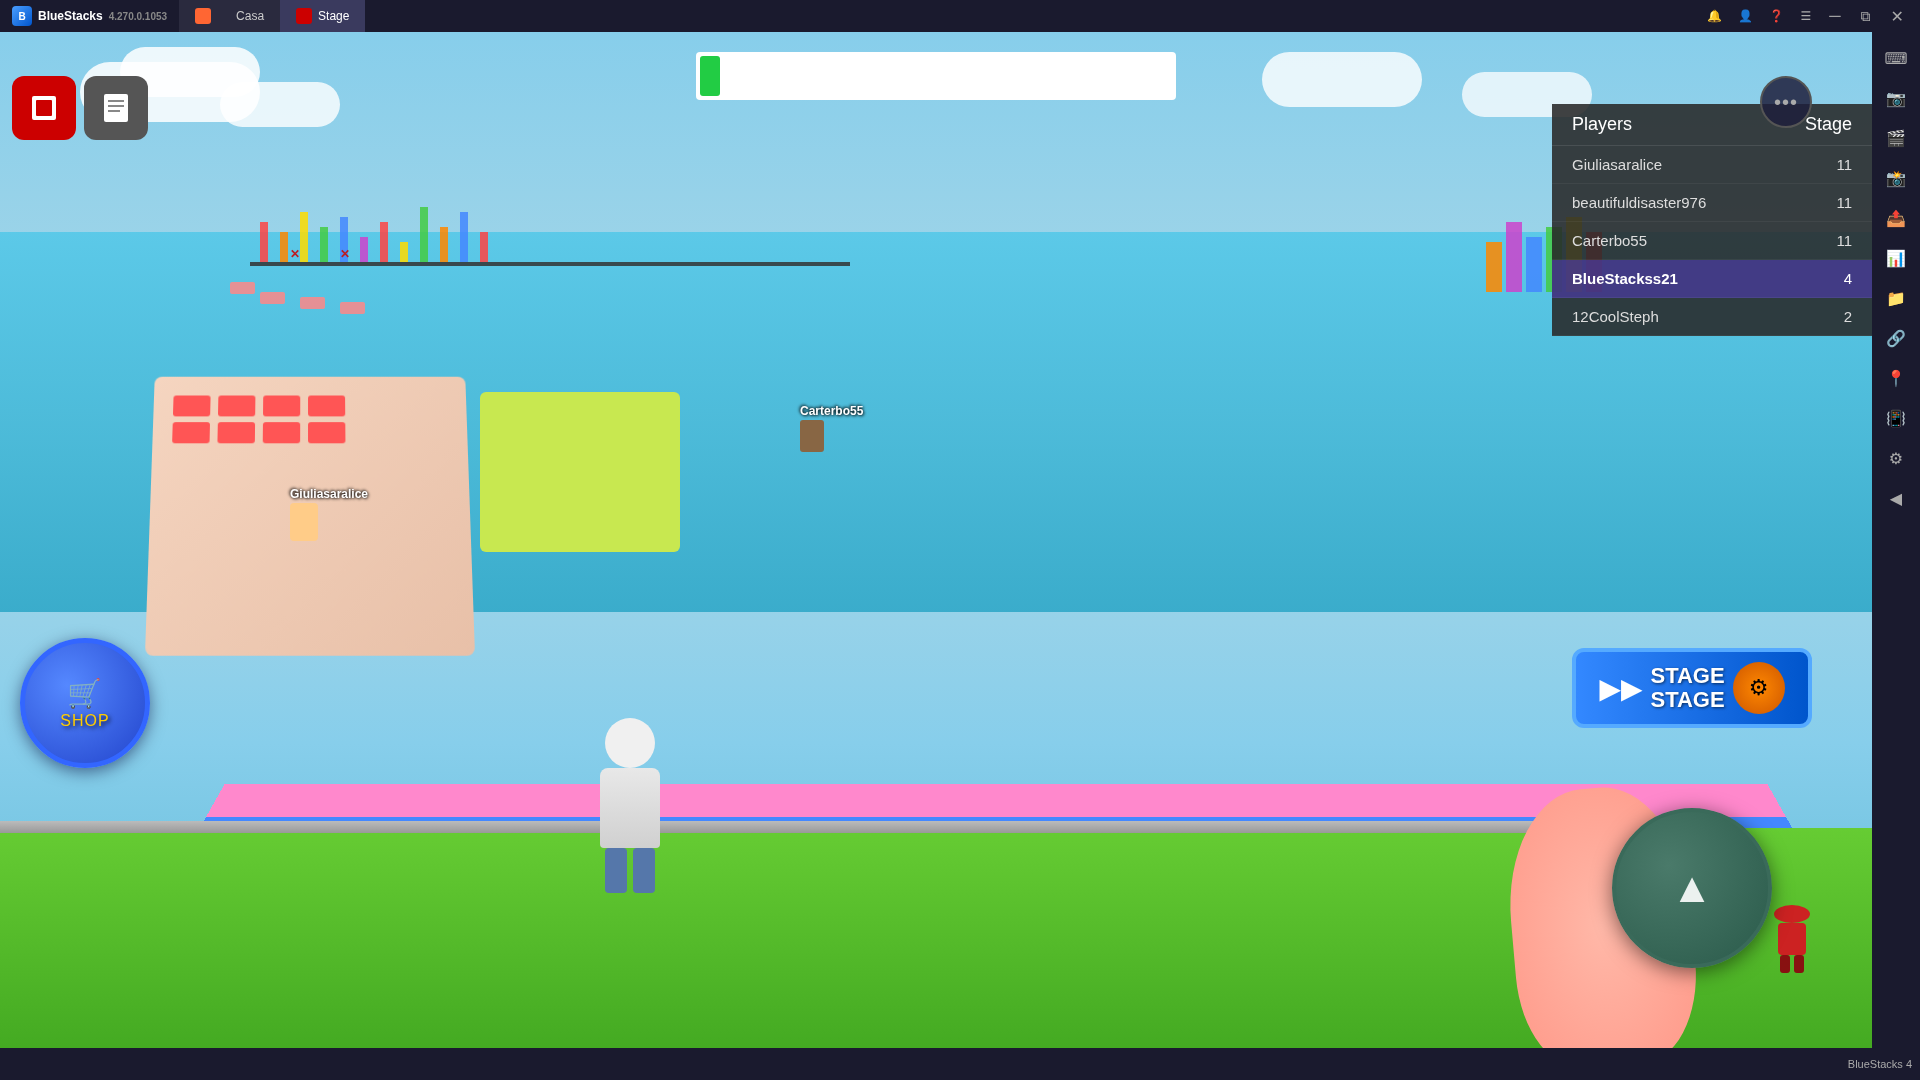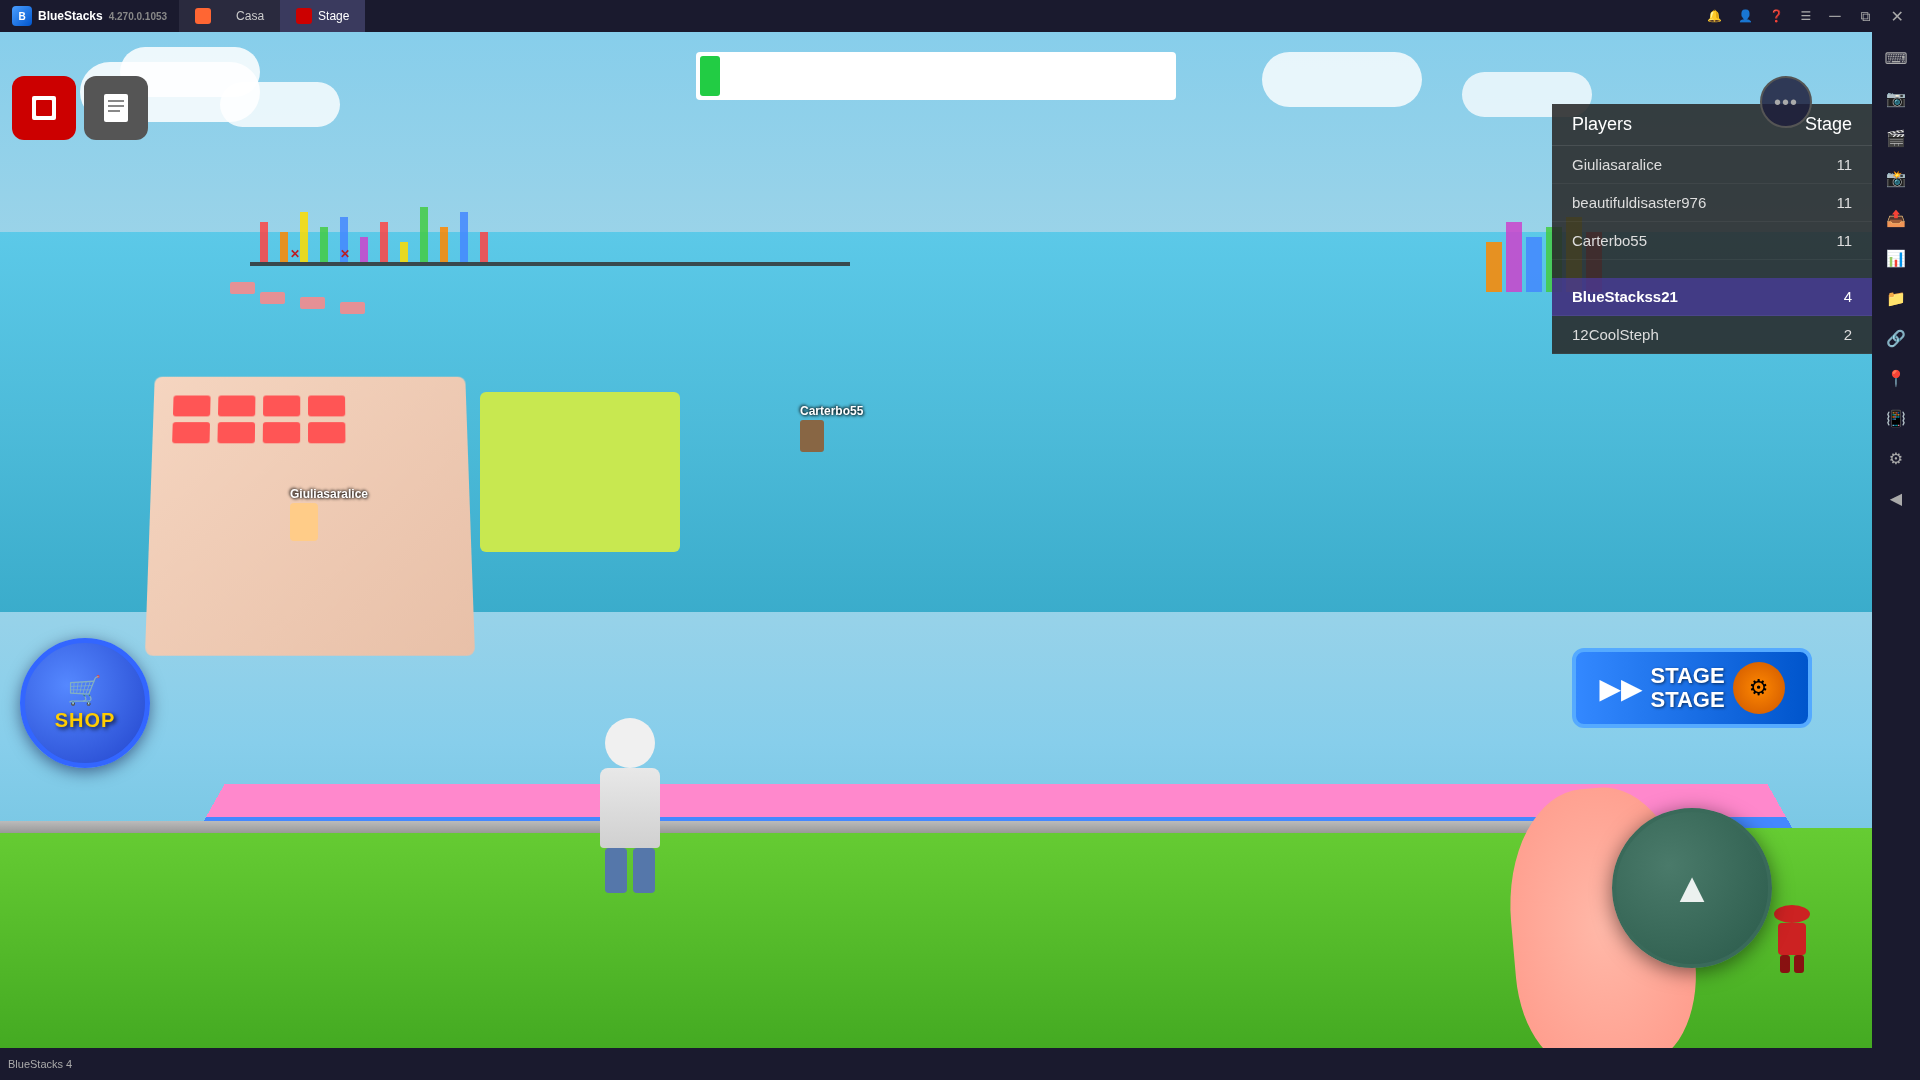--- a/index.html
+++ b/index.html
@@ -96,20 +96,21 @@
     
     .bottombar {
       position: absolute;
       bottom: 0; left: 0; right: 0;
       height: 32px;
       background: #1a1a2e;
       z-index: 100;
       display: flex;
       align-items: center;
       padding: 0 8px;
+      justify-content: flex-end;
     }
     .bottombar-text {
       color: #aaa;
       font-size: 11px;
     }
 
     
     .game-area {
       position: absolute;
       top: 32px; left: 0;
@@ -174,21 +175,20 @@
     }
     .scoreboard-row {
       display: flex;
       justify-content: space-between;
       align-items: center;
       padding: 10px 20px;
       border-bottom: 1px solid rgba(255,255,255,0.05);
     }
     .scoreboard-row.highlight {
       background: rgba(80, 60, 180, 0.6);
-      margin-top: 18px;
     }
     .scoreboard-player-name {
       color: #ddd;
       font-size: 15px;
     }
     .scoreboard-row.highlight .scoreboard-player-name {
       color: #fff;
       font-weight: bold;
     }
     .scoreboard-stage-num {
@@ -248,22 +248,22 @@
       display: flex;
       flex-direction: column;
       align-items: center;
       justify-content: center;
       cursor: pointer;
       z-index: 50;
       box-shadow: 0 4px 16px rgba(0,0,50,0.5);
     }
     .shop-btn-label {
       color: #ffcc00;
-      font-size: 20px;
-      font-weight: 700;
+      font-size: 16px;
+      font-weight: 400;
       text-shadow: 2px 2px 4px rgba(0,0,0,0.8);
       letter-spacing: 1px;
     }
 
     
     .skip-stage-btn {
       position: absolute;
       bottom: 320px;
       right: 60px;
       width: 240px;

